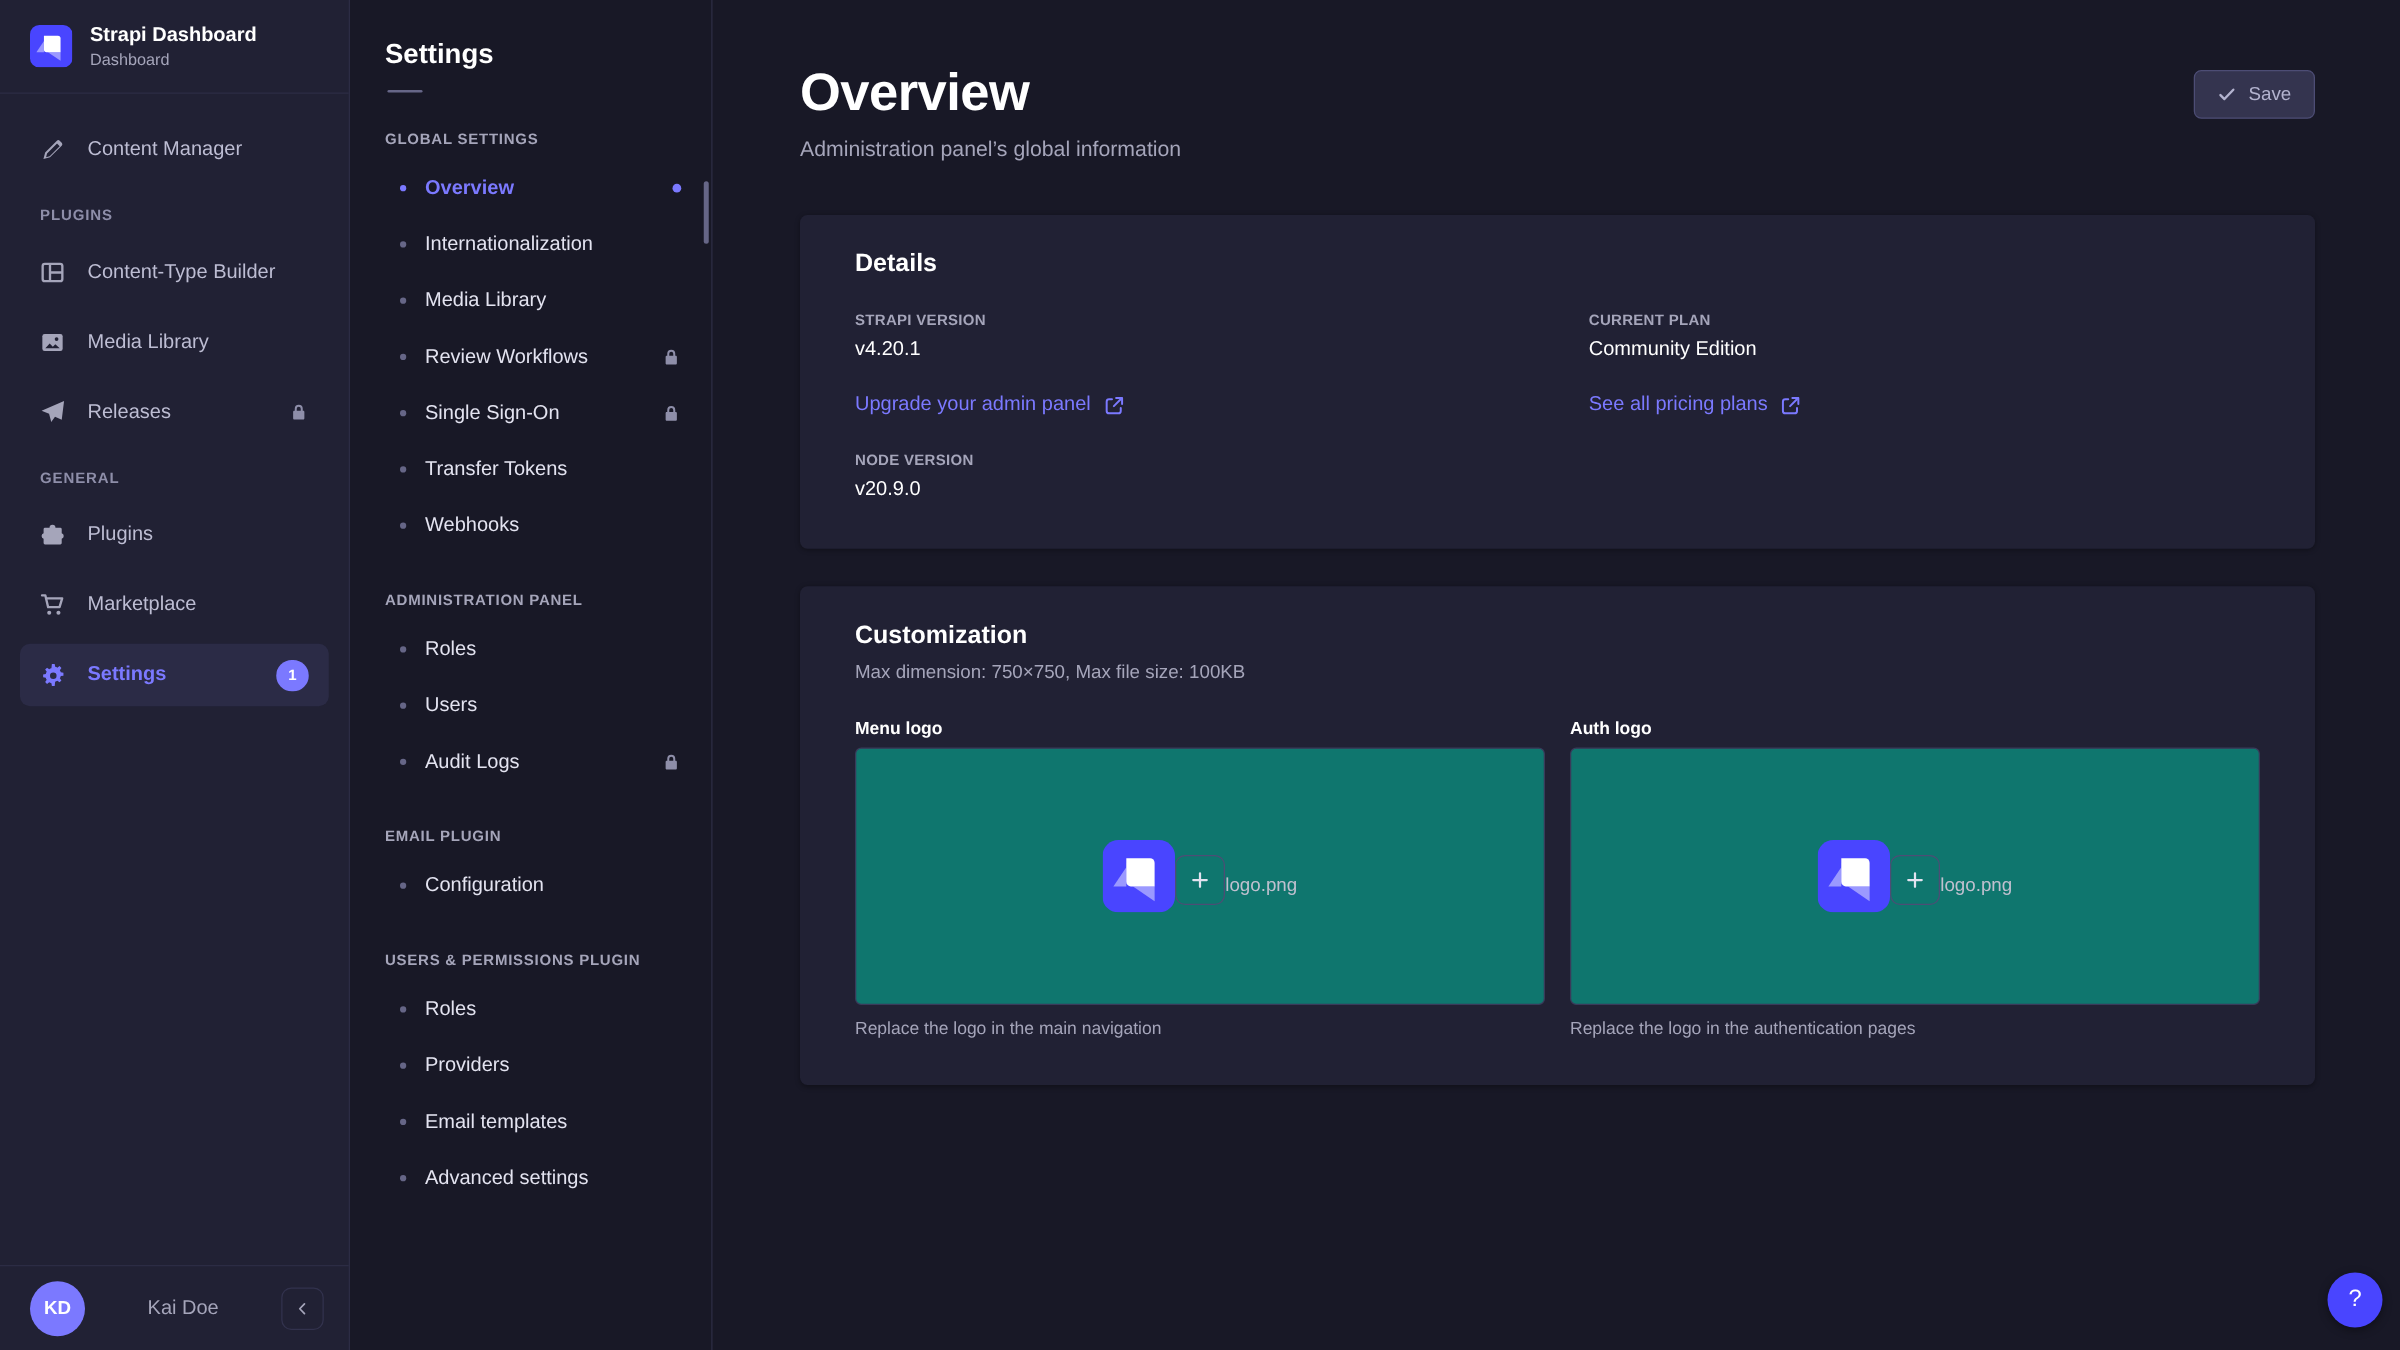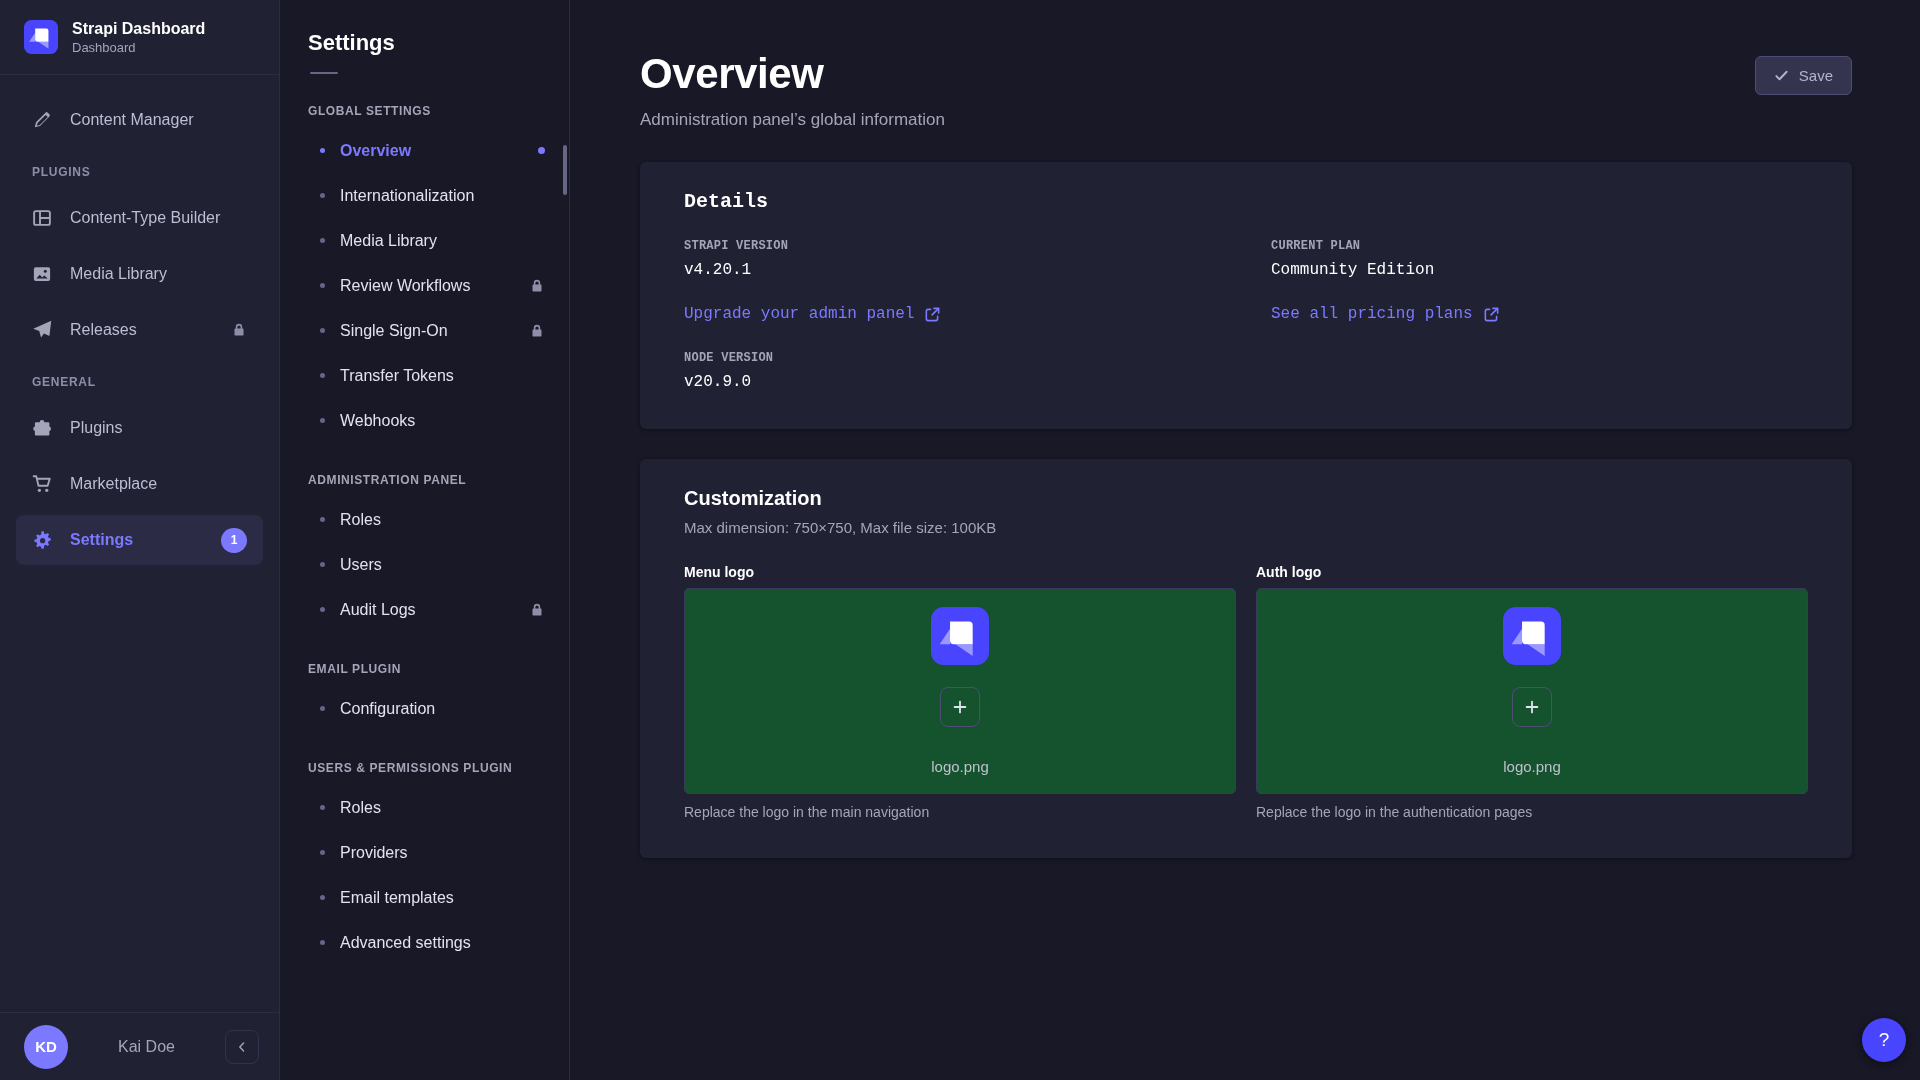--- a/index.html
+++ b/index.html
@@ -53,37 +53,37 @@
   
   .main { flex:1; padding:50px 68px 0 70px; position:relative; }
   .page-header { display:flex; justify-content:space-between; align-items:flex-start; }
   .page-title { font-size:42px; font-weight:700; color:#fff; letter-spacing:-.01em; }
   .page-sub { font-size:17px; color:#a5a5ba; margin-top:12px; }
   .save-btn { display:flex; align-items:center; gap:10px; background:#34344f; border:1px solid #4d4d75; border-radius:6px;
               padding:10px 18px; color:#b3b3cf; font-size:15px; font-family:inherit; cursor:pointer; margin-top:6px; }
   .save-btn .cicon { width:15px; height:15px; display:flex; }
 
   .card { background:#212134; border-radius:6px; box-shadow:0 1px 4px rgba(0,0,0,.35); padding:28px 44px 38px 44px; }
-  .card-details { margin-top:32px;font-family:Liberation Mono, monospace; }
+  .card-details { margin-top:42px; }
   .card-title { font-size:20px; font-weight:700; color:#fff; }
   .dgrid { display:grid; grid-template-columns:1fr 1fr; column-gap:50px; margin-top:26px; }
   .field-label { font-size:12px; font-weight:700; letter-spacing:.02em; color:#a5a5ba; }
   .field-value { font-size:16px; color:#fff; margin-top:8px; }
   .field + .field, .link-row + .field { margin-top:28px; }
   .link-row { display:flex; align-items:center; gap:10px; margin-top:26px; color:#7b79ff; font-size:16px; cursor:pointer;
               text-decoration:none; width:max-content; }
   .ext-icon { width:17px; height:17px; display:flex; }
 
   .card-custom { margin-top:30px; }
   .custom-sub { font-size:15px; color:#a5a5ba; margin-top:9px; }
   .uploads { display:flex; gap:20px; margin-top:28px; }
   .upload { flex:1; min-width:0; }
   .upload-label { font-size:14px; font-weight:700; color:#fff; margin-bottom:8px; }
-  .upload-box { height:206px; border:1px solid #3a3a5a; border-radius:5px; background:#14532d;
-                display:flex; flex-direction:column; align-items:center; justify-content:center; cursor:pointer;gap:16px; }
+  .upload-box { height:206px; border:1px solid #3a3a5a; border-radius:5px; background:#0f766e;
+                display:flex; flex-direction:row; align-items:center; justify-content:center; cursor:pointer; }
   .tile { width:58px; height:58px; }
   .plus-btn { width:40px; height:40px; margin-top:6px; border:1px solid #4d4d75; border-radius:8px; background:transparent;
               color:#e3e3f0; display:flex; align-items:center; justify-content:center; cursor:pointer; }
   .plus-btn svg { width:18px; height:18px; }
   .upload-file { font-size:15px; color:#c0c0cf; margin-top:15px; }
   .upload-hint { font-size:14px; color:#a5a5ba; margin-top:10px; }
 
   .help-btn { position:fixed; right:14px; bottom:18px; width:44px; height:44px; border-radius:50%; border:none;
               background:#4945ff; color:#fff; font-size:19px; font-family:inherit; cursor:pointer;
               display:flex; align-items:center; justify-content:center; box-shadow:0 2px 8px rgba(0,0,0,.4); }

